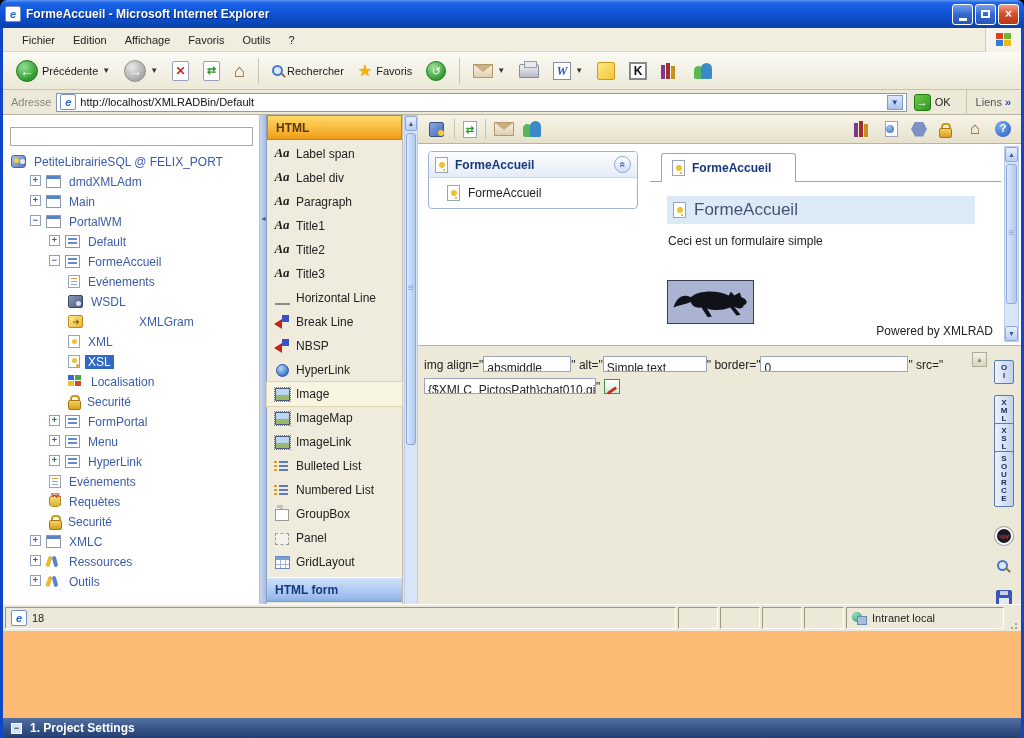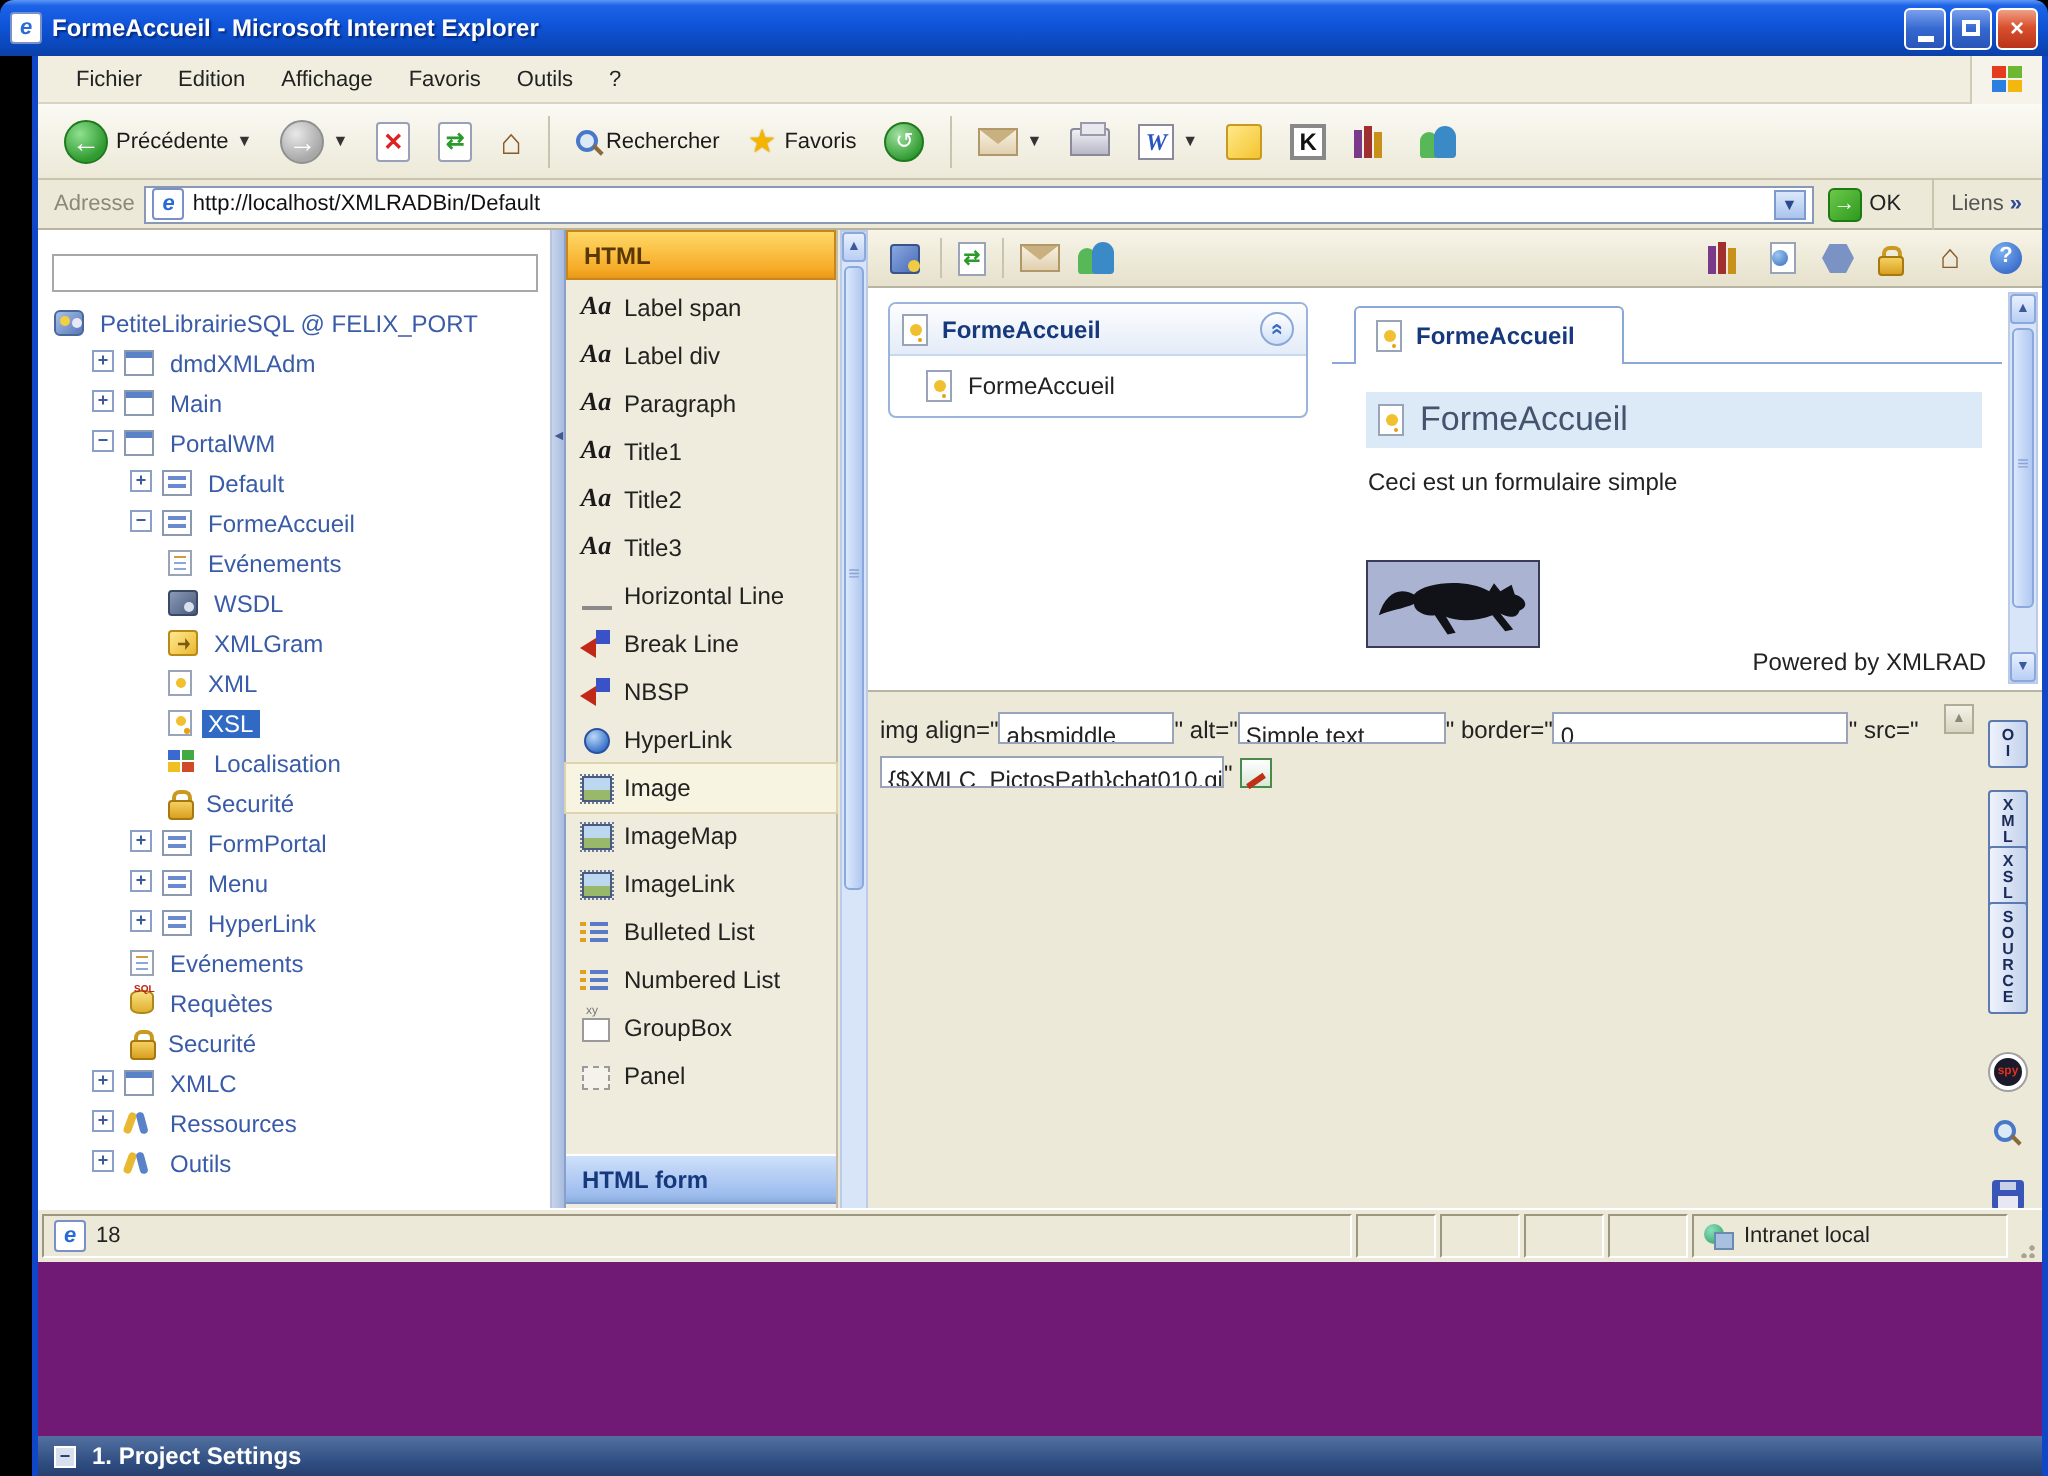--- a/index.html
+++ b/index.html
@@ -17,21 +17,21 @@
 .winbtn { width:21px; height:21px; margin-left:2px; border:1px solid #fff; border-radius:3px;
   color:#fff; font-weight:bold; text-align:center; line-height:19px; font-size:12px;
   background:linear-gradient(180deg,#7aa0ee,#3468d0 50%,#2a55b8); }
 .winbtn.close { background:linear-gradient(180deg,#f0a088,#d9502e 45%,#b93318); }
 .winbtn .minbar { display:block; width:8px; height:3px; background:#fff; margin:13px auto 0; }
 .winbtn .maxbox { display:block; width:9px; height:8px; border:2px solid #fff; margin:5px auto 0; }
 
 
 .frame { position:absolute; top:28px; left:0; right:0; bottom:0;
   border-left:3px solid #0f47c8; border-right:3px solid #0f47c8; border-bottom:3px solid #0f47c8;
-  background:#701a75;margin-left:16px; }
+  background:#fdba74; }
 
 
 .menubar { position:absolute; top:0; left:0; right:0; height:24px; background:#f1eee0;
   border-bottom:1px solid #d8d4c0; display:flex; align-items:center; padding-left:10px; }
 .menubar .mitem { padding:3px 9px; color:#222; font-size:11px; }
 .winlogo { position:absolute; right:0; top:0; width:36px; height:24px; background:#f6f4ea;
   border-left:1px solid #d0ccb8; display:flex; align-items:center; justify-content:center; }
 .winlogo .flag { width:16px; height:14px; display:grid; grid-template-columns:7px 7px; grid-template-rows:6px 6px; gap:1px; }
 .winlogo .flag i:nth-child(1){background:#e33c1f;} .winlogo .flag i:nth-child(2){background:#6cb831;}
 .winlogo .flag i:nth-child(3){background:#2a7fe0;} .winlogo .flag i:nth-child(4){background:#f2b810;}
@@ -402,21 +402,21 @@
               <span class="lbl">FormeAccueil</span>
             </div>
             <div class="trow" style="padding-left: 65px;">
               <span class="ticon ic-doc"></span>
               <span class="lbl">Evénements</span>
             </div>
             <div class="trow" style="padding-left: 65px;">
               <span class="ticon ic-wsdl"></span>
               <span class="lbl">WSDL</span>
             </div>
-            <div class="trow" style="padding-left: 65px;">
+            <div class="trow" style="padding-left: 65px; gap: 48px;">
               <span class="ticon ic-xmlgram"></span>
               <span class="lbl">XMLGram</span>
             </div>
             <div class="trow" style="padding-left: 65px;">
               <span class="ticon ic-xml"></span>
               <span class="lbl">XML</span>
             </div>
             <div class="trow" style="padding-left: 65px;">
               <span class="ticon ic-xsl"></span>
               <span class="lbl sel">XSL</span>
@@ -580,20 +580,26 @@
               <span class="picon">
                 <span class="pic-group"></span>
               </span>
               <span>GroupBox</span>
             </div>
             <div class="prow">
               <span class="picon">
                 <span class="pic-panel"></span>
               </span>
               <span>Panel</span>
+            </div>
+            <div class="prow">
+              <span class="picon">
+                <span class="pic-grid"></span>
+              </span>
+              <span>GridLayout</span>
             </div>
           </div>
         <div class="pal-group g1">HTML form</div>
         <div class="pal-group g2">DHTML</div>
       </div>
       <div class="pal-scroll sb">
         <span class="sb-btn up" style="top:0">▲</span>
         <span class="sb-thumb"></span>
         <span class="sb-btn" style="bottom:0">▼</span>
       </div>

